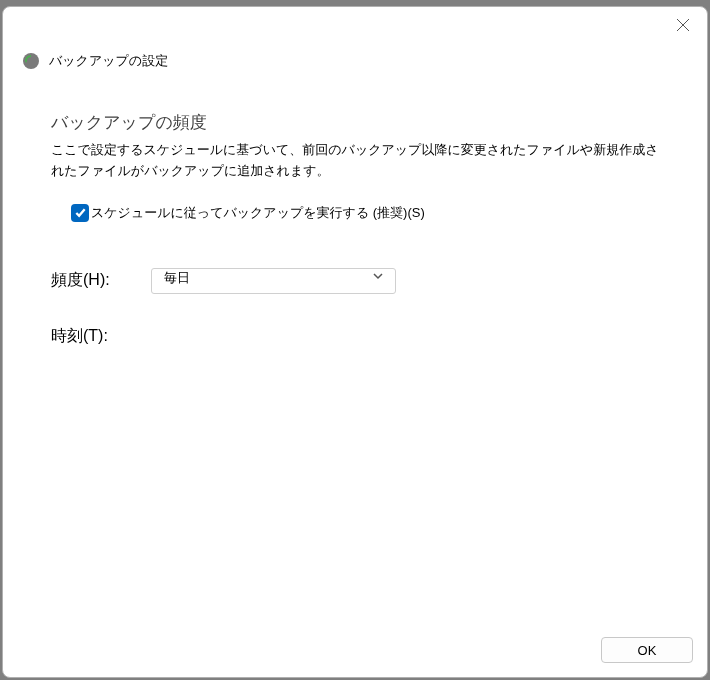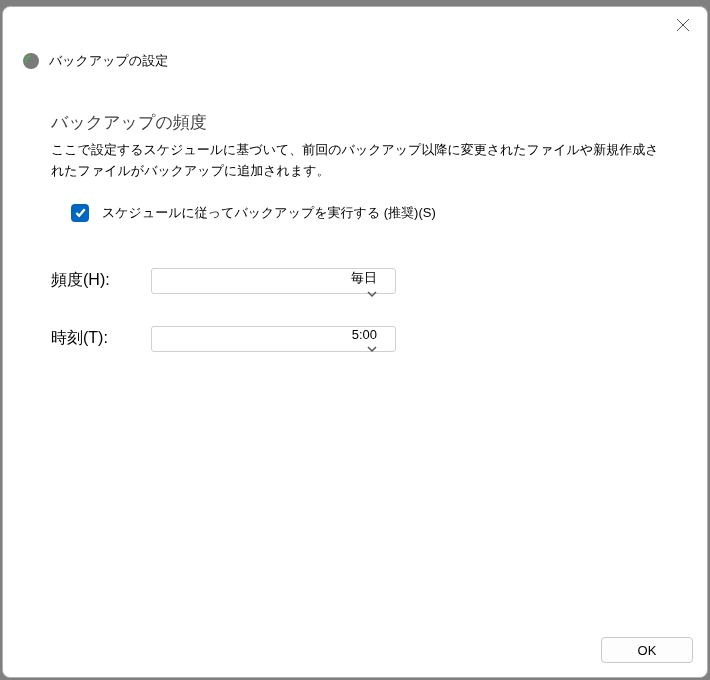--- a/index.html
+++ b/index.html
@@ -61,21 +61,21 @@
       margin-bottom: 6px;
     }
     .description {
       font-size: 13px;
       line-height: 1.6;
       margin-bottom: 22px;
     }
     .check-row {
       display: flex;
       align-items: center;
-      gap: 13px;
+      gap: 2px;
       margin-left: 20px;
       margin-bottom: 46px;
     }
     .checkbox {
       width: 18px;
       height: 18px;
       background: #0067c0;
       border-radius: 4px;
       display: flex;
       align-items: center;
@@ -91,27 +91,26 @@
     .form-label {
       width: 100px;
       font-size: 16px;
     }
     .dropdown {
       width: 245px;
       height: 26px;
       border: 1px solid #d0d0d0;
       border-radius: 3px;
       display: flex;
-      align-items: flex-end;
+      align-items: flex-start;
       justify-content: space-between;
-      padding: 0 18px;
+      padding: 0 12px;
       cursor: pointer;
       background: #fff;
       font-size: 13px;
-      flex-direction: column;
     }
     .dropdown.disabled {
       background: #fafafa;
       color: #999;
       cursor: default;
       border-color: #e2e2e2;
     }
     .dropdown .chevron {
       width: 10px;
       height: 10px;
@@ -182,26 +181,20 @@
         <span>毎日</span>
         <span class="chevron"><svg viewBox="0 0 10 10">
               <polyline points="1,3 5,7 9,3"></polyline>
             </svg></span>
       </div>
     </div>
 
 
     <div class="form-row">
       <span class="form-label">時刻(T):</span>
-      <div class="dropdown">
-        <span>5:00</span>
-        <span class="chevron"><svg viewBox="0 0 10 10">
-              <polyline points="1,3 5,7 9,3"></polyline>
-            </svg></span>
-      </div>
     </div>
   </div>
 
   <div class="footer">
     <div class="btn">
       <span>OK</span>
     </div>
   </div>
 </div>
 

